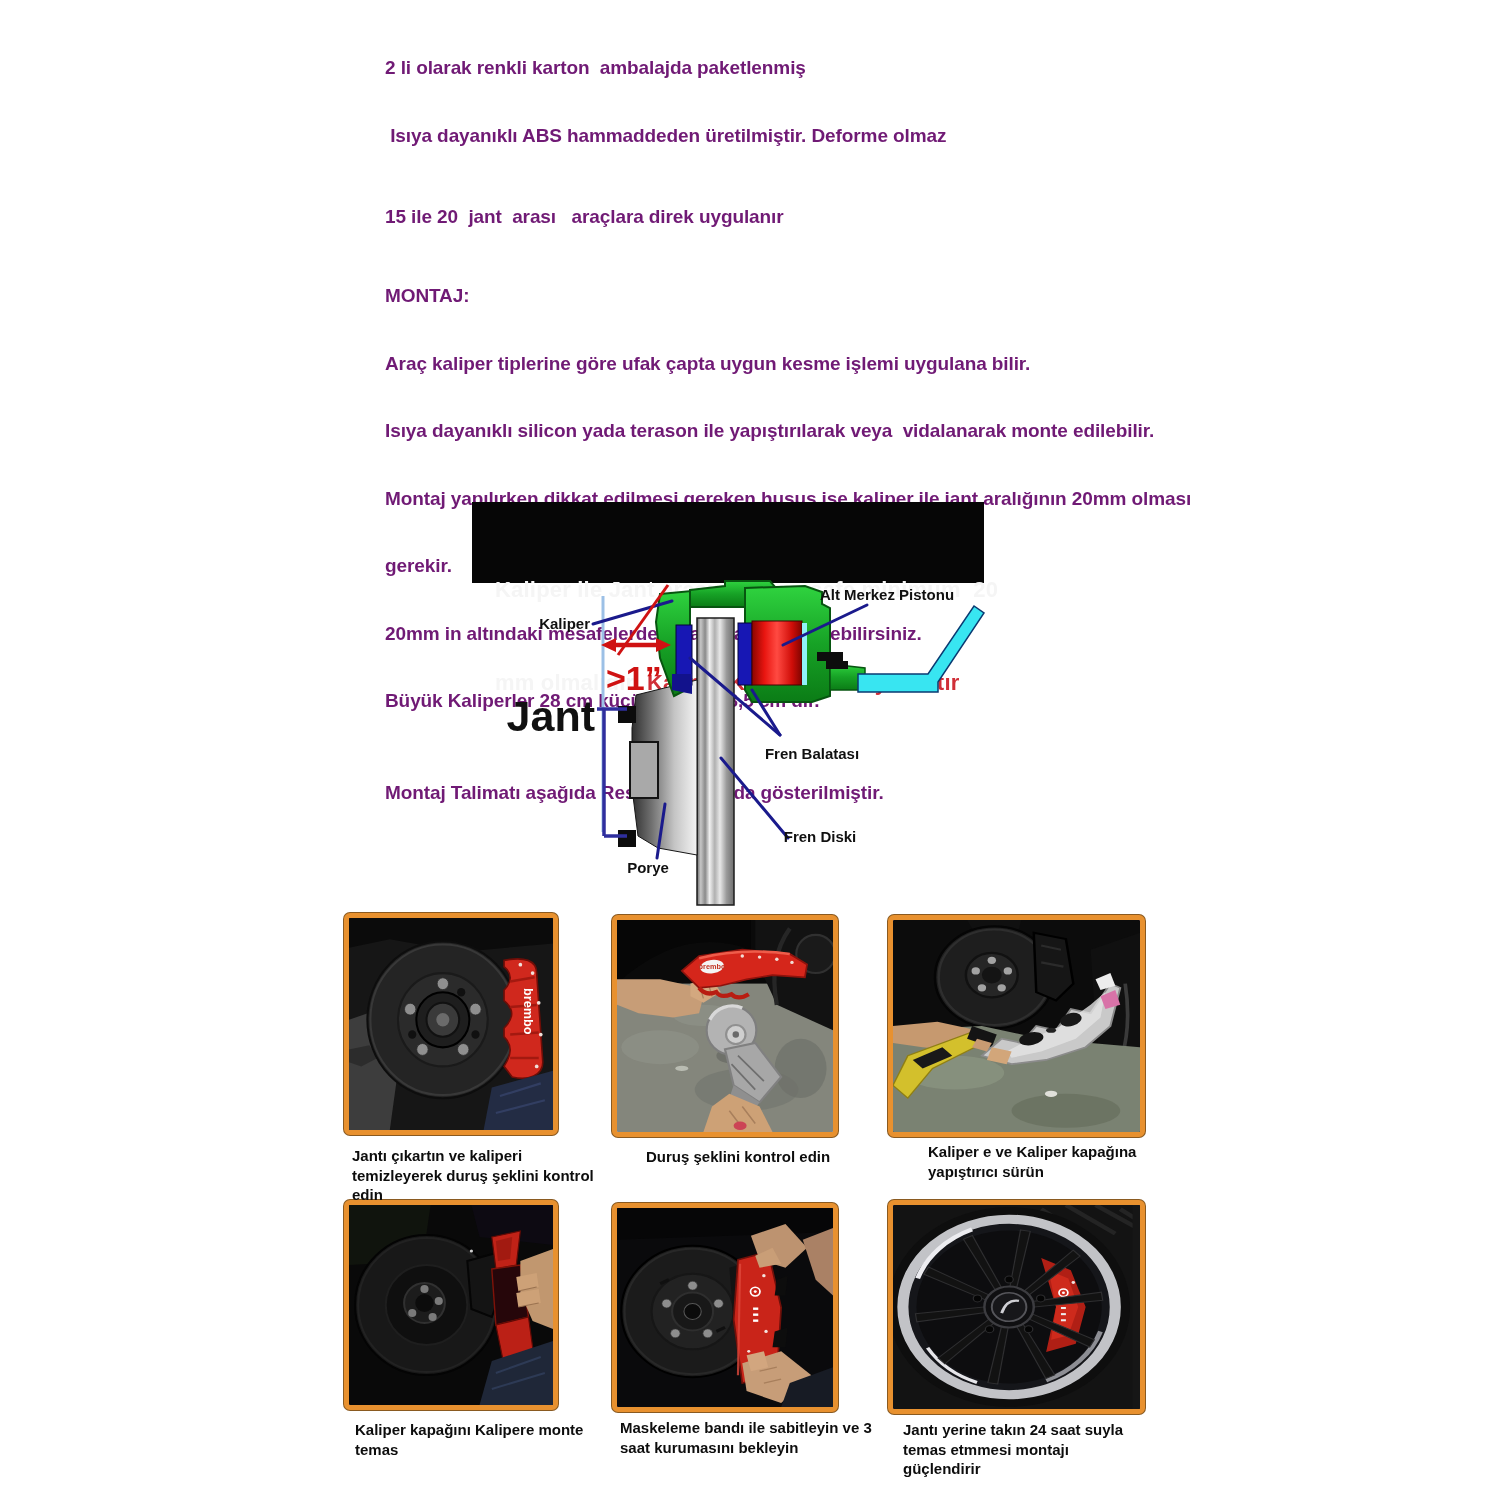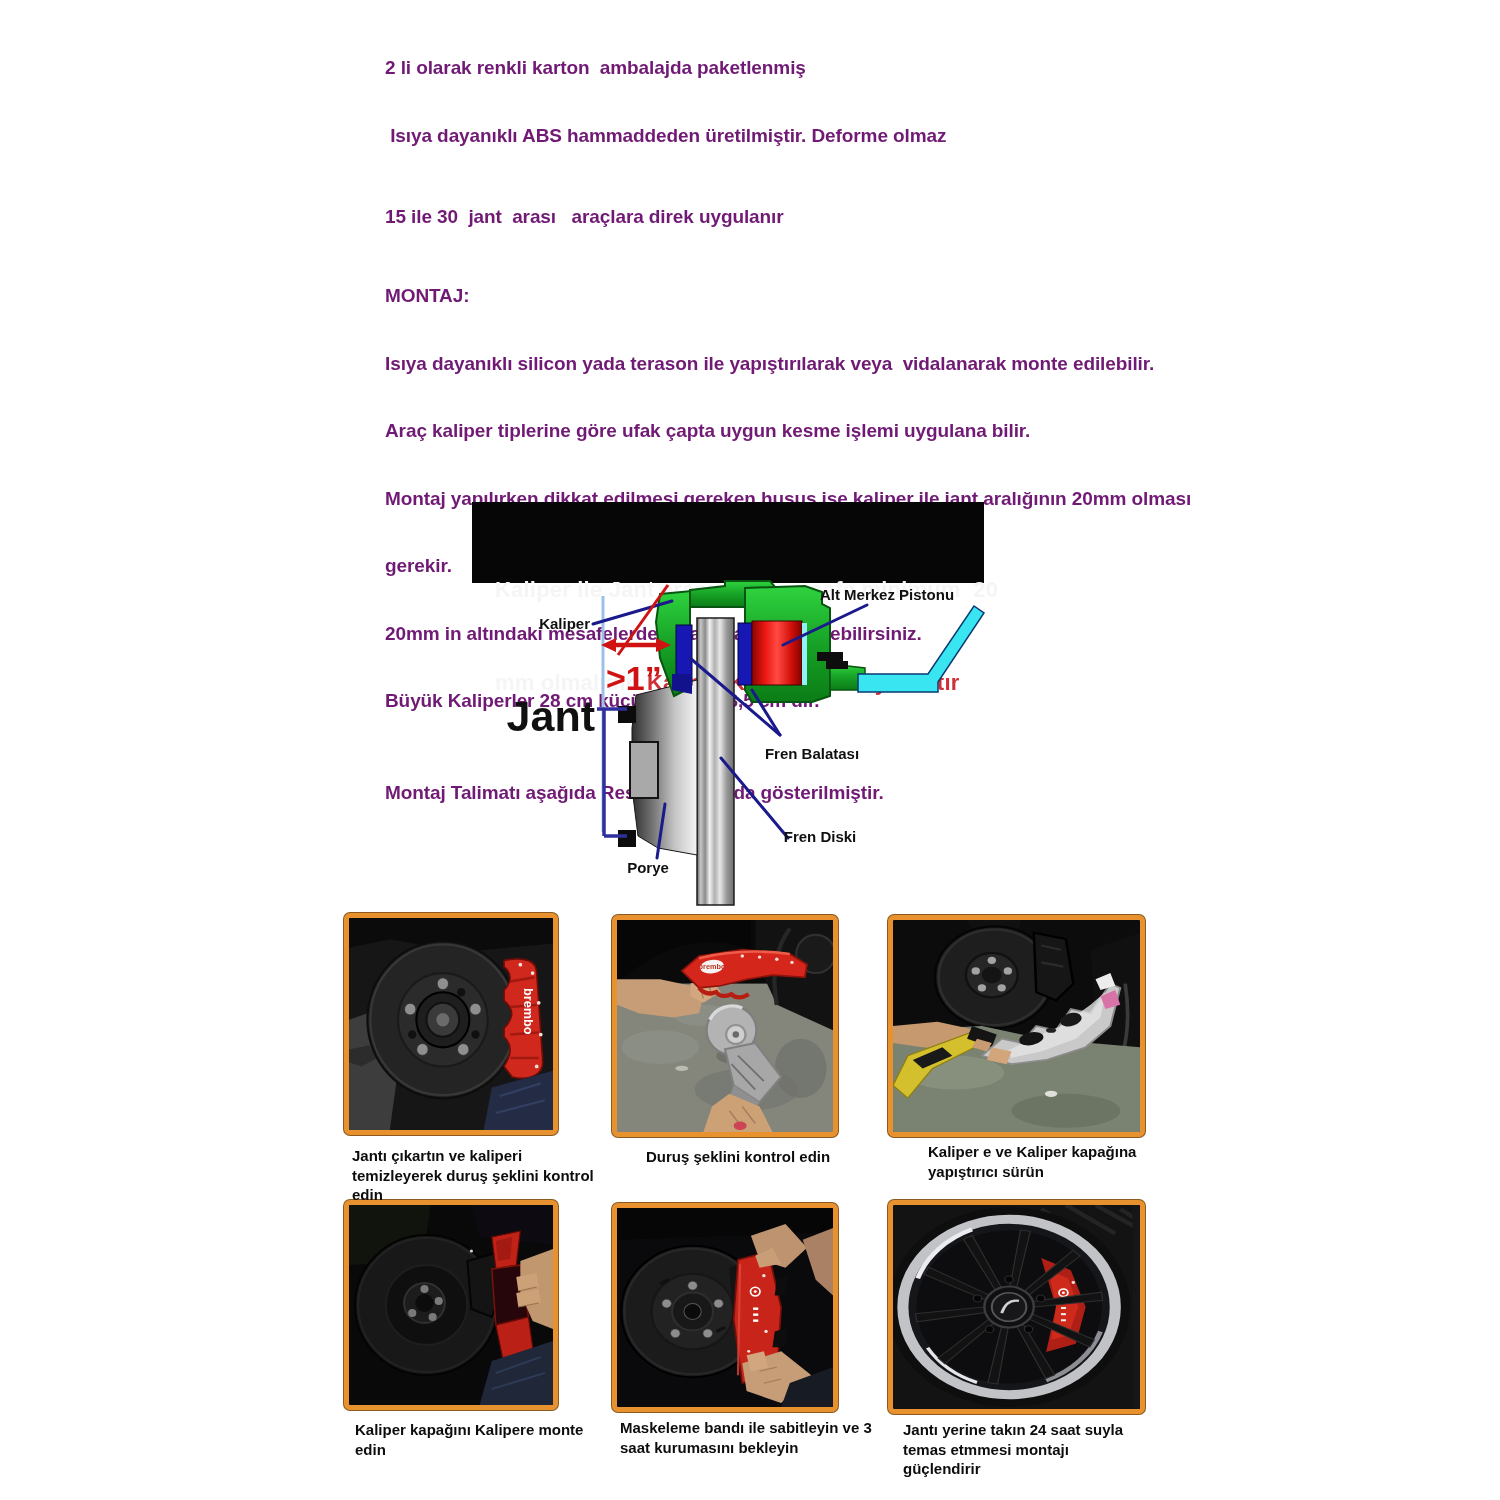--- a/index.html
+++ b/index.html
@@ -30,27 +30,27 @@
   #c6{left:903px;top:1420px;width:226px;}
   svg text{font-family:"Liberation Sans",sans-serif;}
   .dlabel{font-size:15px;font-weight:bold;fill:#101010;}
 </style>
 </head>
 <body>
 
 <div class="abs txtblock" style="left:385px;top:12px;width:620px;">
   <div>2 li olarak renkli karton  ambalajda paketlenmiş</div>
   <div> Isıya dayanıklı ABS hammaddeden üretilmiştir. Deforme olmaz</div>
-  <div class="gap-top">15 ile 30  jant  arası   araçlara direk uygulanır</div>
+  <div class="gap-top">15 ile 20  jant  arası   araçlara direk uygulanır</div>
 </div>
 
 <div class="abs txtblock" style="left:385px;top:240px;width:810px;">
   <div>MONTAJ:</div>
+  <div>Araç kaliper tiplerine göre ufak çapta uygun kesme işlemi uygulana bilir.</div>
   <div>Isıya dayanıklı silicon yada terason ile yapıştırılarak veya  vidalanarak monte edilebilir.</div>
-  <div>Araç kaliper tiplerine göre ufak çapta uygun kesme işlemi uygulana bilir.</div>
   <div>Montaj yapılırken dikkat edilmesi gereken husus ise kaliper ile jant aralığının 20mm olması</div>
   <div>gerekir.</div>
   <div>20mm in altındaki mesafelerde , Flanş takarak çözebilirsiniz.</div>
   <div>Büyük Kaliperler 28 cm küçükleri ise 23,5 cm dir.</div>
   <div class="footer-gap">Montaj Talimatı aşağıda Resimli olarak da gösterilmiştir.</div>
 </div>
 
 <div class="abs banner">
   <div>Kaliper ile Jant arasındaki mesafe minimum  20</div>
   <div><span>mm olmalıdır  </span><span class="red">Kaliper Kapağı %99 uyacaktır</span></div>
@@ -403,15 +403,15 @@
   </g>
   <circle cx="47" cy="50" r="10" fill="#0f0f11" stroke="#3c3c40"></circle>
   <circle cx="47" cy="50" r="7" fill="#17171a" stroke="#55555a" stroke-width="0.8"></circle>
   <path d="M44,53 Q46,46 51,47" stroke="#cfcfd4" stroke-width="1.2" fill="none"></path>
 </svg>
 </div>
 
 <div id="c1" class="caption">Jantı çıkartın ve kaliperi temizleyerek duruş şeklini kontrol edin</div>
 <div id="c2" class="caption">Duruş şeklini kontrol edin</div>
 <div id="c3" class="caption">Kaliper e ve Kaliper kapağına yapıştırıcı sürün</div>
-<div id="c4" class="caption">Kaliper kapağını Kalipere monte edin</div>
+<div id="c4" class="caption">Kaliper kapağını Kalipere monte temas</div>
 <div id="c5" class="caption">Maskeleme bandı ile sabitleyin ve 3 saat kurumasını bekleyin</div>
 <div id="c6" class="caption">Jantı yerine takın 24 saat suyla temas etmmesi montajı güçlendirir</div>
 
 </body></html>

